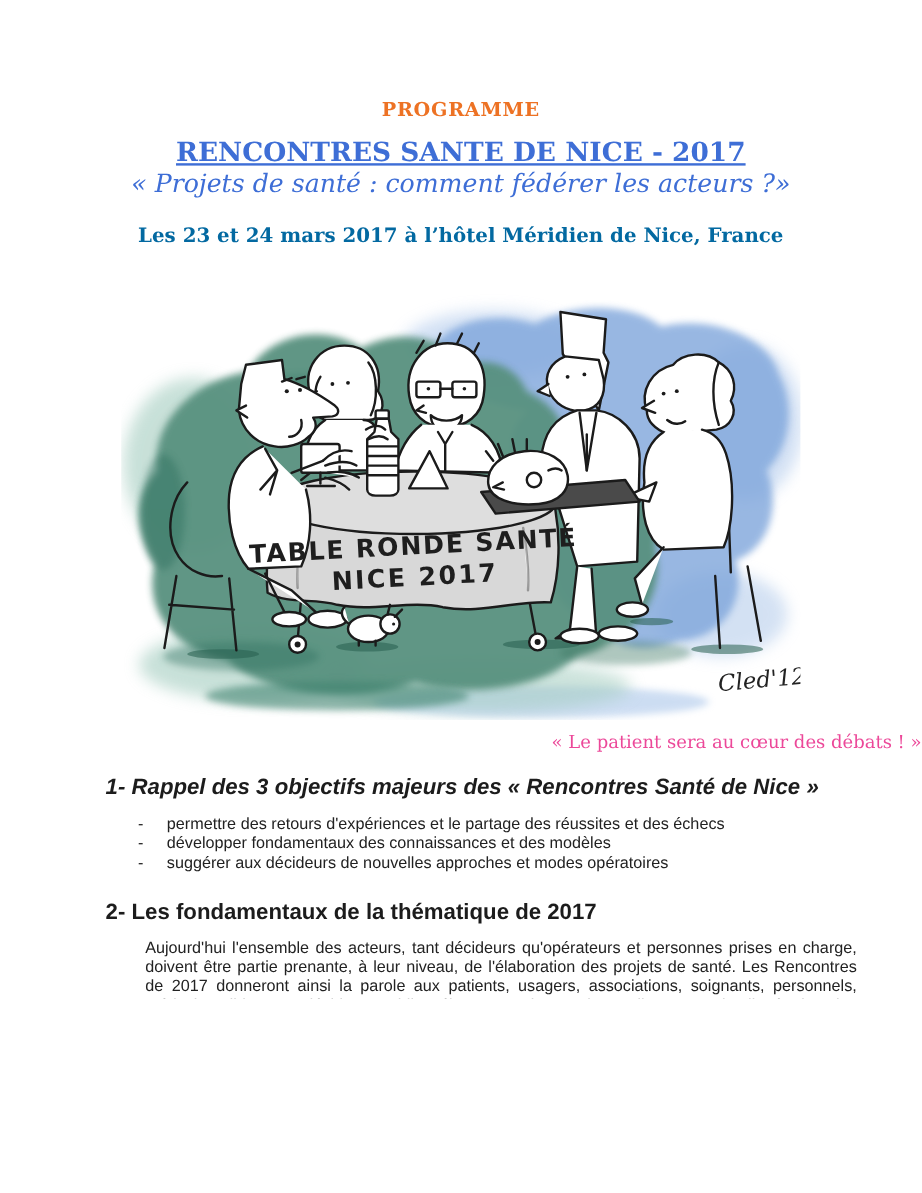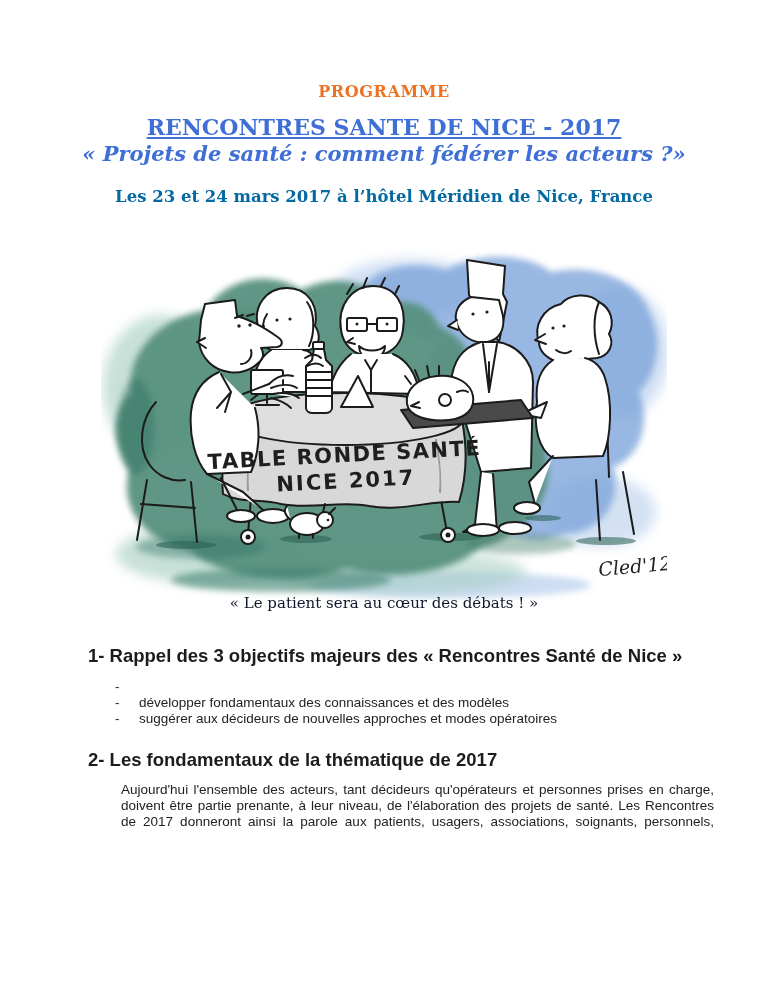--- a/index.html
+++ b/index.html
@@ -22,43 +22,44 @@
   .title{
     top:114px;
     font-family:"DejaVu Serif",serif;
     font-weight:bold;font-size:22px;
     color:#3E6ED6;
     text-decoration:underline;
   }
   .subtitle{
     top:141px;
     font-family:"DejaVu Serif",serif;
-    font-weight:bold;font-style:italic;font-size:21px;
+    font-weight:normal;font-style:italic;font-size:21px;
     color:#3E6ED6;
   }
   .dateline{
     top:187px;
     font-family:"DejaVu Serif",serif;
     font-weight:bold;font-size:16.5px;
     color:#0369a1;
   }
   .illustration{
     left:101px;top:242px;width:566px;height:358px;
   }
   .quote{
-    top:594px;
+    top:609px;
     font-family:"DejaVu Serif",serif;
     font-size:15px;
-    color:#0f172a;
+    color:#ec4899;
+    text-align:right;
   }
   .content{left:88px;width:593px;}
   .h-section{
     font-size:18.5px;font-weight:bold;white-space:nowrap;color:#1c1c1c;
   }
-  .h1{top:645px;}
+  .h1{top:645px;font-style:italic;}
   .h2{top:749px;}
   .bullets{top:679px;font-size:13.5px;line-height:16.2px;color:#222;}
   .bullet-row{display:flex;}
   .bullet-dash{width:24px;padding-left:27px;flex:none;}
   .para{
     top:782px;font-size:13.5px;line-height:15.9px;
     text-align:justify;color:#222;margin-left:33px;
   }
   svg text{font-family:"DejaVu Sans",sans-serif;}
   .table-label{font-weight:bold;font-size:21px;letter-spacing:1.5px;fill:#1e1e1e;}
@@ -245,20 +246,21 @@
     </svg>
   </div>
 
   <div class="abs centered quote">« Le patient sera au cœur des débats ! »</div>
 
   <div class="abs content h-section h1">1- Rappel des 3 objectifs majeurs des « Rencontres Santé de Nice »</div>
 
   <div class="abs content bullets">
     <div class="bullet-row">
       <span class="bullet-dash">-</span>
+      <span>permettre des retours d'expériences et le partage des réussites et des échecs</span>
     </div>
     <div class="bullet-row">
       <span class="bullet-dash">-</span>
       <span>développer fondamentaux des connaissances et des modèles</span>
     </div>
     <div class="bullet-row">
       <span class="bullet-dash">-</span>
       <span>suggérer aux décideurs de nouvelles approches et modes opératoires</span>
     </div>
   </div>

